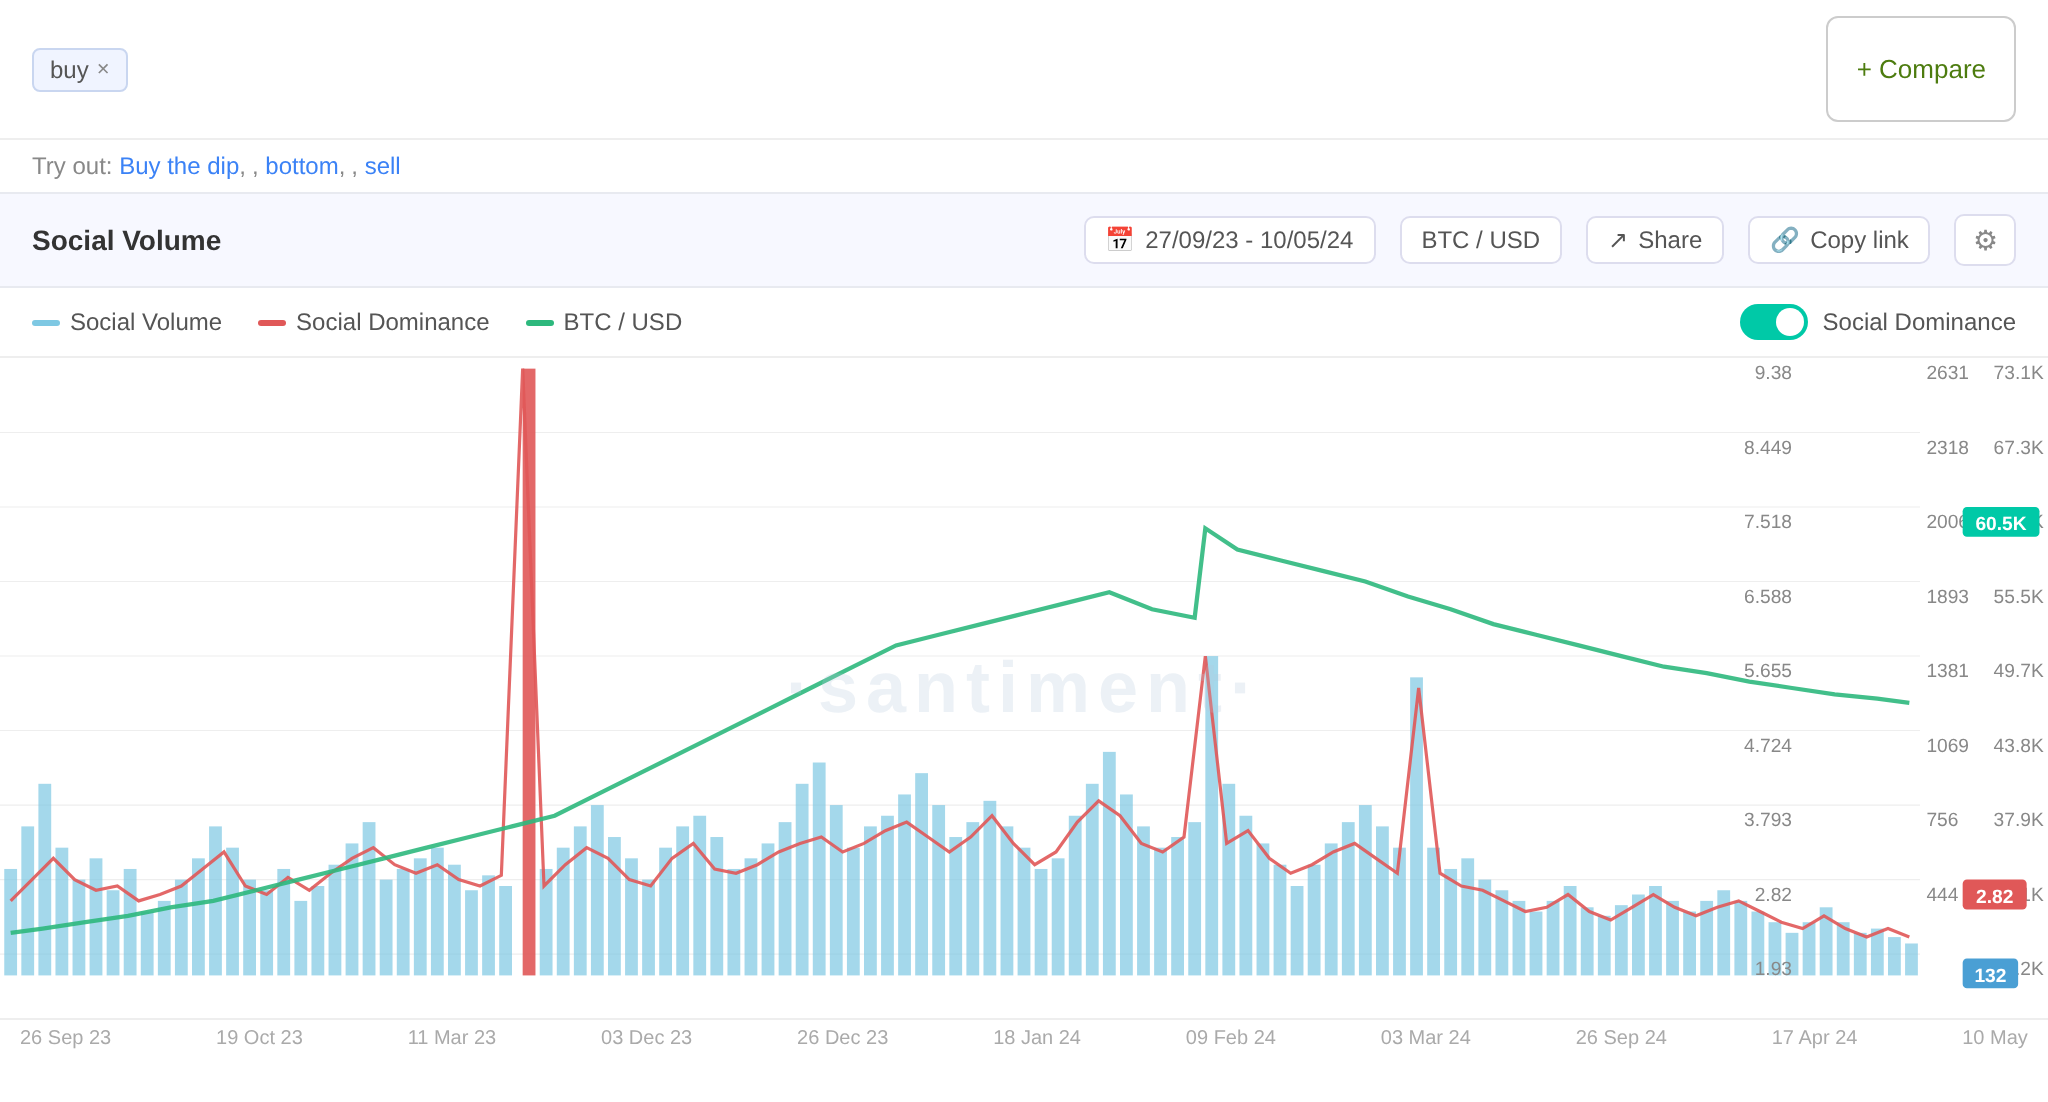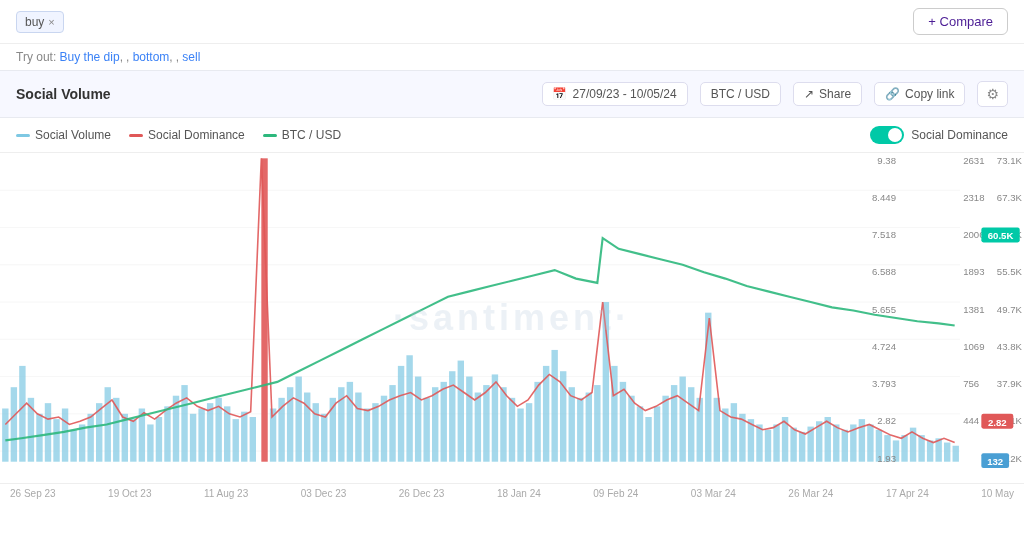--- a/index.html
+++ b/index.html
@@ -38,24 +38,24 @@
     }
     .tag-buy .close-x {
       cursor: pointer;
       color: #888;
       font-size: 11px;
     }
     .compare-btn {
       background: #fff;
       border: 1px solid #ccc;
       border-radius: 6px;
-      padding: 5px 14px;
+      padding: 18px 14px;
       font-size: 13px;
       cursor: pointer;
-      color: #4c1d95;
+      color: #4d7c0f;
     }
 
     .try-out-bar {
       padding: 6px 16px;
       font-size: 12px;
       color: #888;
     }
     .try-out-bar a {
       color: #3b82f6;
       text-decoration: none;
@@ -468,22 +468,22 @@
     <text x="935" y="256" font-size="9" fill="#fff" text-anchor="middle" font-weight="bold">2.82</text>
 
     <rect x="920" y="282" width="26" height="14" rx="2" fill="#4a9fd4"></rect>
     <text x="933" y="293" font-size="9" fill="#fff" text-anchor="middle" font-weight="bold">132</text>
   </svg>
 </div>
 
 <div class="x-axis-bar">
   <span>26 Sep 23</span>
   <span>19 Oct 23</span>
-  <span>11 Aug 23</span>
+  <span>11 Mar 23</span>
   <span>03 Dec 23</span>
   <span>26 Dec 23</span>
   <span>18 Jan 24</span>
   <span>09 Feb 24</span>
   <span>03 Mar 24</span>
-  <span>26 Mar 24</span>
+  <span>26 Sep 24</span>
   <span>17 Apr 24</span>
   <span>10 May</span>
 </div>
 
 </body></html>

